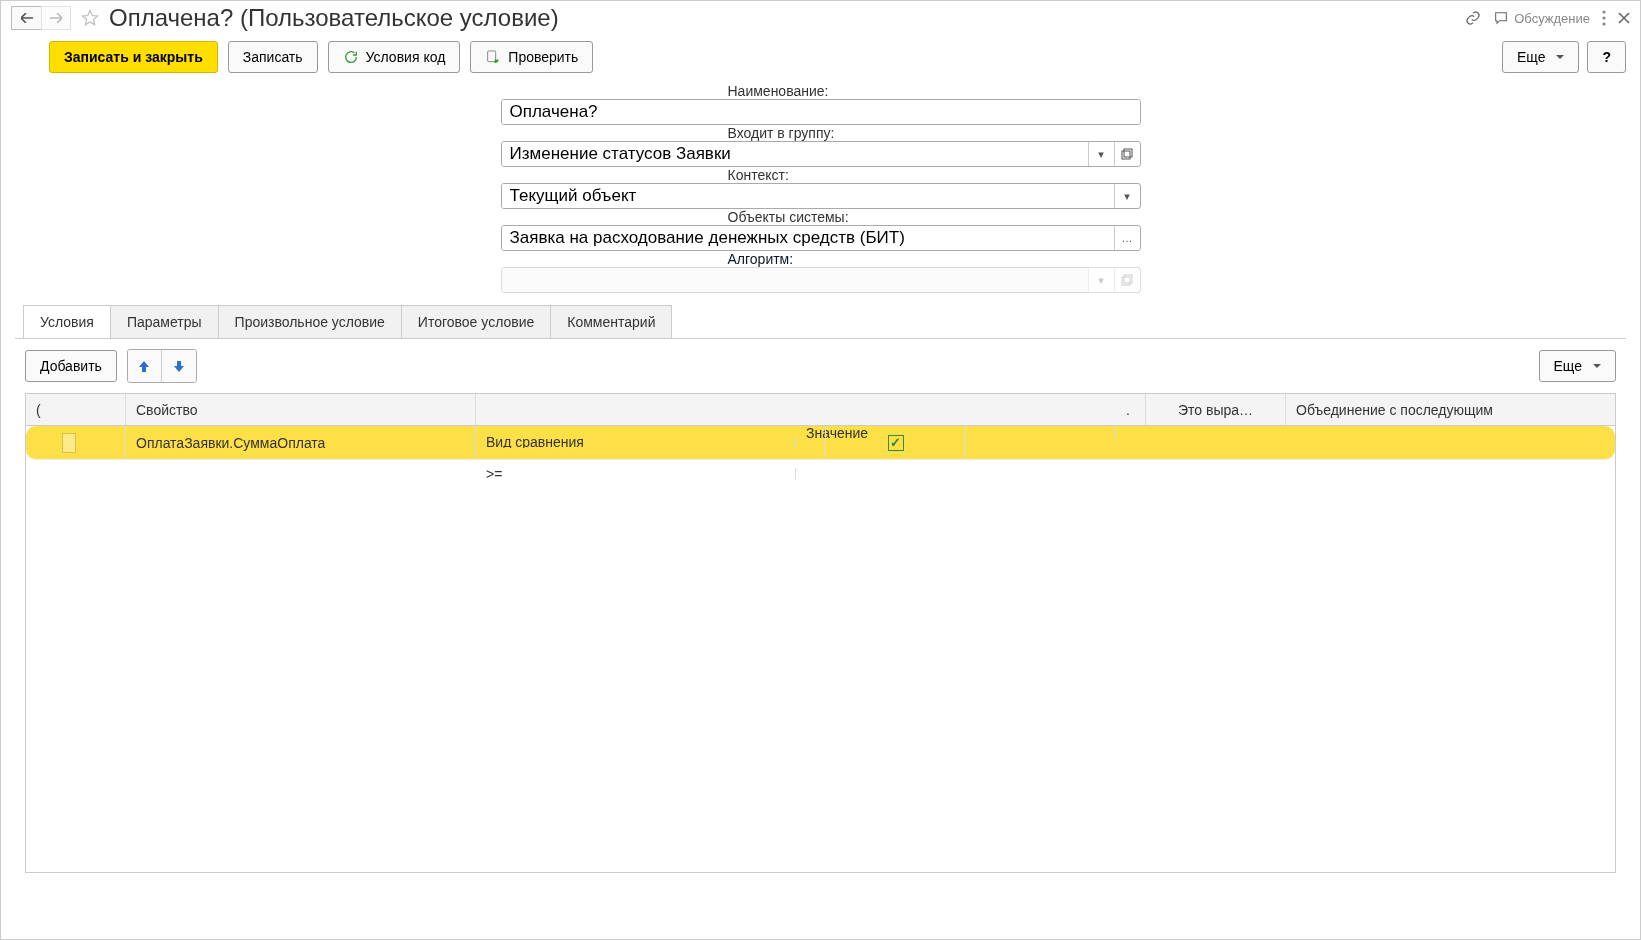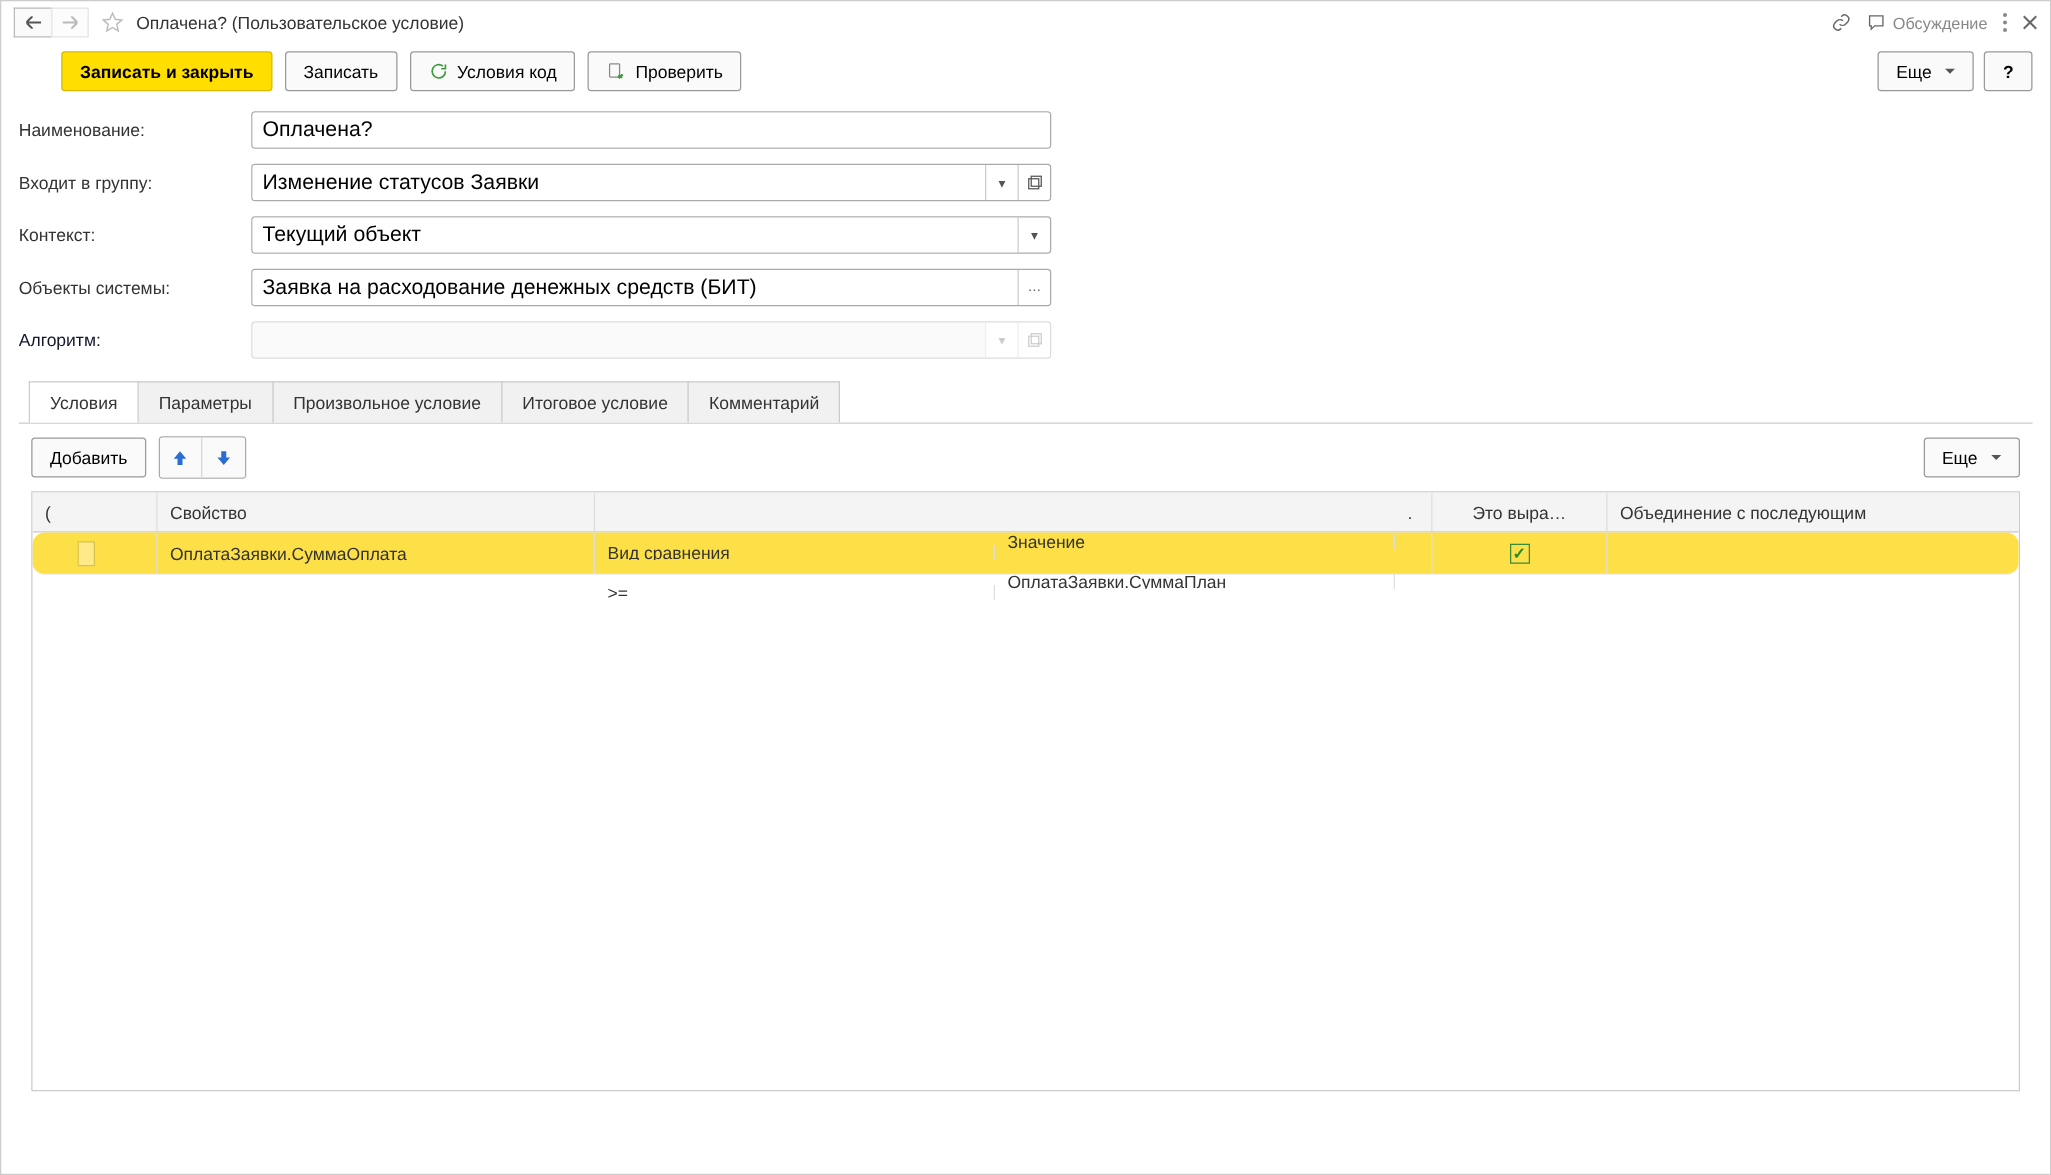--- a/index.html
+++ b/index.html
@@ -26,21 +26,21 @@
     border: 1px solid #bbb;
     background: #fafafa;
     display: flex;
     align-items: center;
     justify-content: center;
     cursor: pointer;
   }
   .nav-group { display: flex; }
   .nav-group .nav-btn:first-child { border-right: none; }
   .star-icon { margin-left: 6px; margin-right: 6px; color: #bbb; }
-  .title-text { font-size: 14px; white-space: nowrap; }
+  .title-text { font-size: 24px; white-space: nowrap; }
   .titlebar-right {
     margin-left: auto;
     display: flex;
     align-items: center;
     gap: 12px;
     color: #888;
   }
   .titlebar-right .icon-btn { cursor: pointer; color:#666; display:flex; align-items:center; }
   .discuss { display:flex; align-items:center; gap:5px; cursor:pointer; }
   .toolbar {
@@ -77,20 +77,21 @@
     border-right: 4px solid transparent;
     vertical-align: middle;
   }
   .form-area {
     padding: 4px 14px;
   }
   .form-row {
     display: flex;
     align-items: center;
     height: 42px;
+    flex-direction: column;
   }
   .form-label {
     width: 186px;
     font-size: 14px;
     color: #333;
   }
   .form-label.disabled { color: #0f172a; }
   .input-wrap {
     display: flex;
     height: 30px;
@@ -361,21 +362,20 @@
       <div class="grid-cell c4">.</div>
       <div class="grid-cell c5">Это выра…</div>
       <div class="grid-cell c6">Объединение с последующим</div>
     </div>
     <div class="grid-row sel">
       <div class="grid-cell c0">
           <div class="row-marker"></div>
         </div>
       <div class="grid-cell c1">ОплатаЗаявки.СуммаОплата</div>
       <div class="grid-cell c2">&gt;=</div>
-      <div class="grid-cell c3">ОплатаЗаявки.СуммаПлан</div>
       <div class="grid-cell c4"></div>
       <div class="grid-cell c5">
         <div class="checkbox-green">✓</div>
       </div>
       <div class="grid-cell c6"></div>
     </div>
   </div>
 </div>
 
 </body></html>

